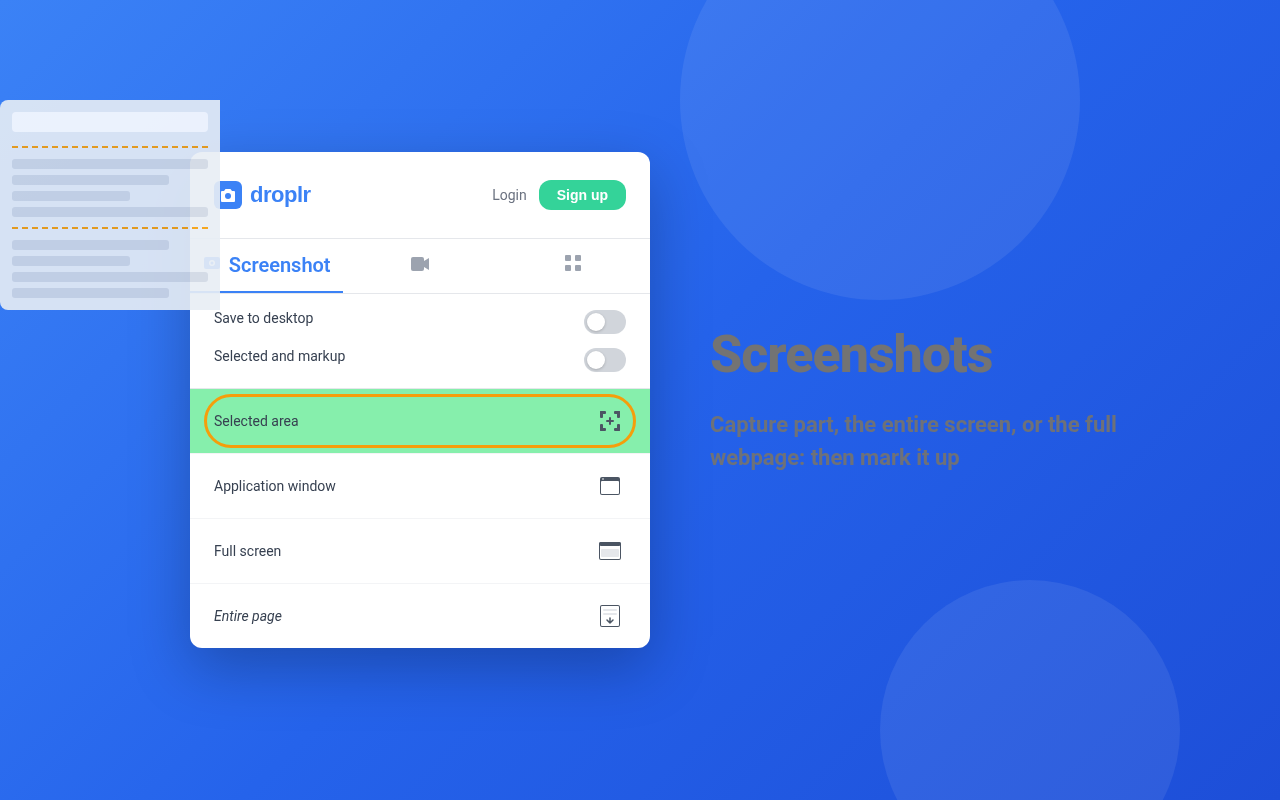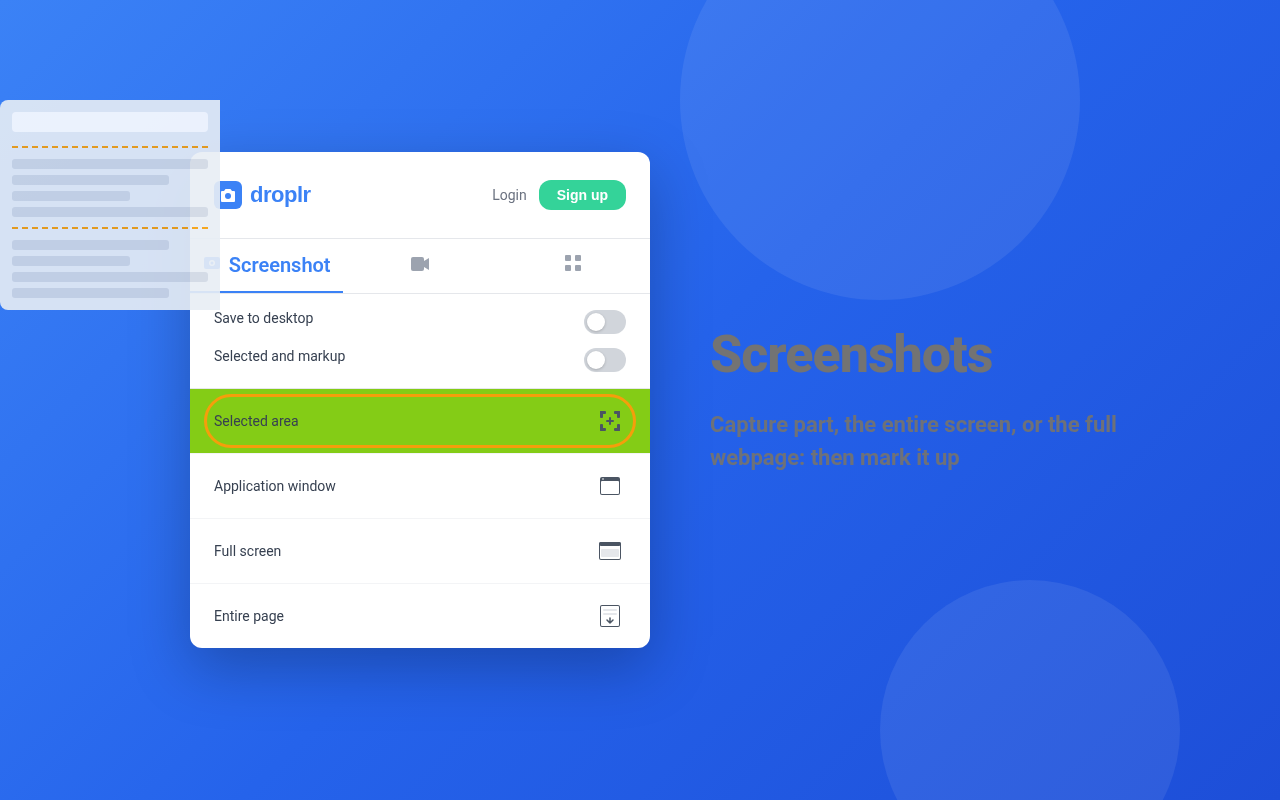--- a/index.html
+++ b/index.html
@@ -197,36 +197,37 @@
       display: flex;
       align-items: center;
       justify-content: space-between;
       padding: 16px 24px;
       border-bottom: 1px solid #f3f4f6;
       cursor: pointer;
       position: relative;
     }
     .option-row:last-child {
       border-bottom: none;
+      font-style: italic;
     }
     .option-label {
       font-size: 14px;
       color: #374151;
     }
     .option-icon {
       width: 32px;
       height: 32px;
       display: flex;
       align-items: center;
       justify-content: center;
     }
 
     
     .option-row.selected-row {
-      background: #84cc16;
+      background: #86efac;
     }
     .oval-highlight {
       position: absolute;
       top: 50%;
       left: 14px;
       right: 14px;
       transform: translateY(-50%);
       height: 54px;
       border: 3px solid #f59e0b;
       border-radius: 50px;

